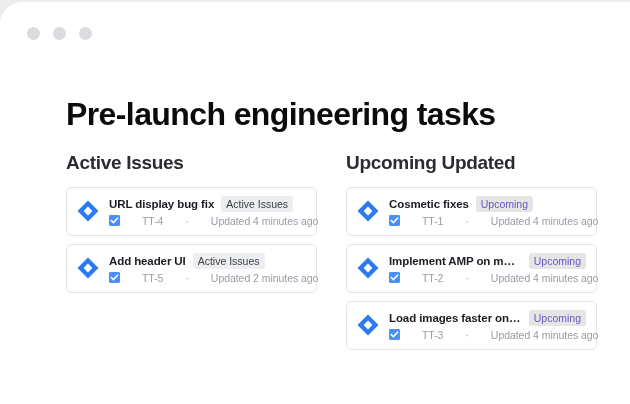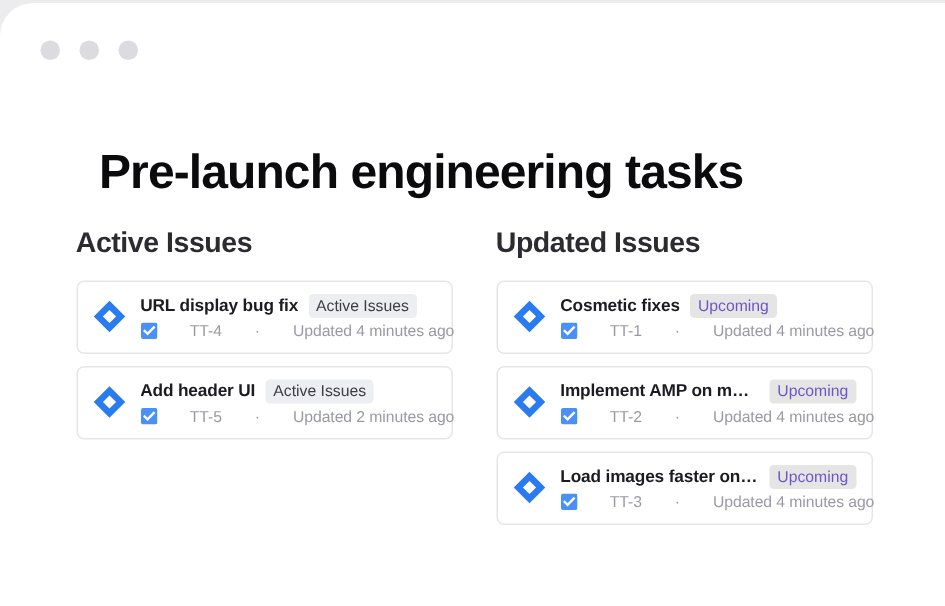--- a/index.html
+++ b/index.html
@@ -55,21 +55,20 @@
     line-height: 1.2;
     white-space: nowrap;
   }
   .columns {
     position: absolute;
     left: 66px;
     top: 150px;
     width: 500px;
     display: flex;
     gap: 29px;
-    justify-content: center;
   }
   .column {
     width: 251px;
   }
   .column-title {
     font-size: 19px;
     font-weight: bold;
     color: #2b2b31;
     letter-spacing: -0.3px;
     margin: 0 0 12px 0;
@@ -217,21 +216,21 @@
                 </span>
                 <span class="meta">TT-5</span>
                 <span class="meta">·</span>
                 <span class="meta">Updated 2 minutes ago</span>
               </div>
             </div>
           </div>
         </div>
       </div>
       <div class="column">
-        <div class="column-title">Updated Issues</div>
+        <div class="column-title">Upcoming Updated</div>
         <div class="card-list">
           <div class="card">
             <span style="display: flex;">
               <svg viewBox="0 0 24 24" class="jira-icon">
                 <path d="M12 1.5 L22.5 12 L12 22.5 L1.5 12 Z" fill="#2a7bf0"></path>
                 <path d="M12 7.6 L16.4 12 L12 16.4 L7.6 12 Z" fill="#ffffff"></path>
               </svg>
             </span>
             <div class="card-body">
               <div class="card-row-top">

